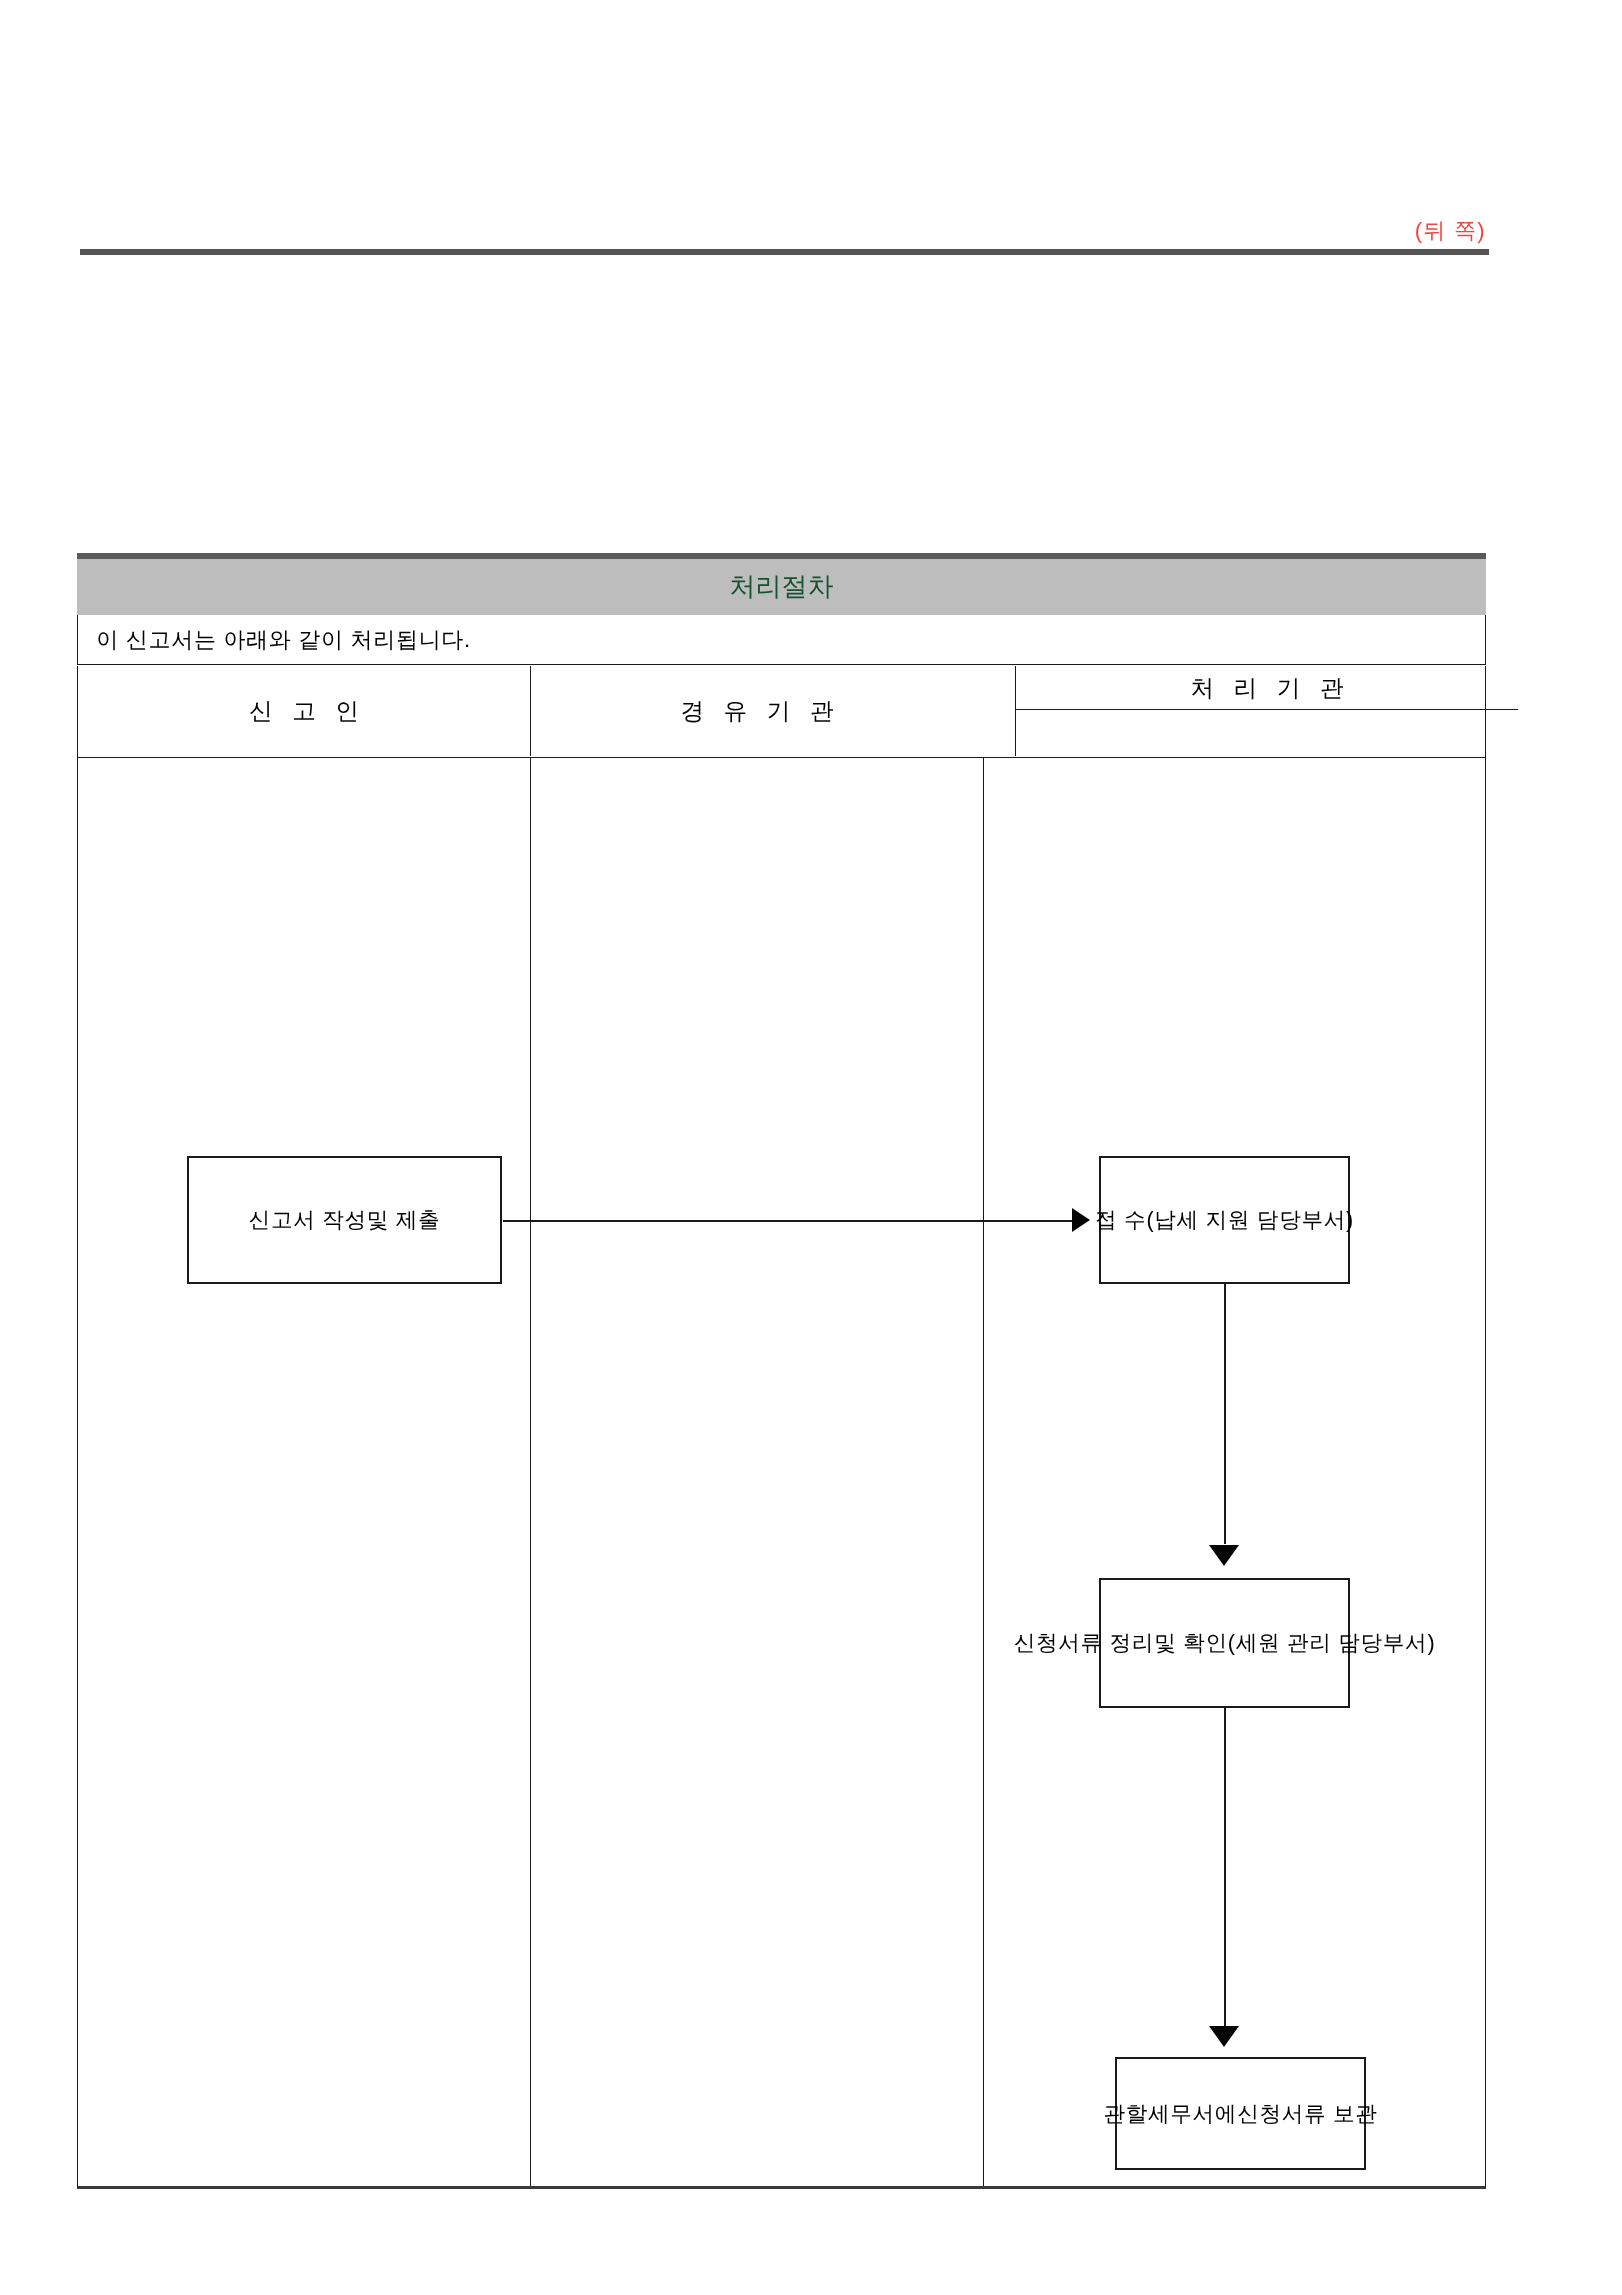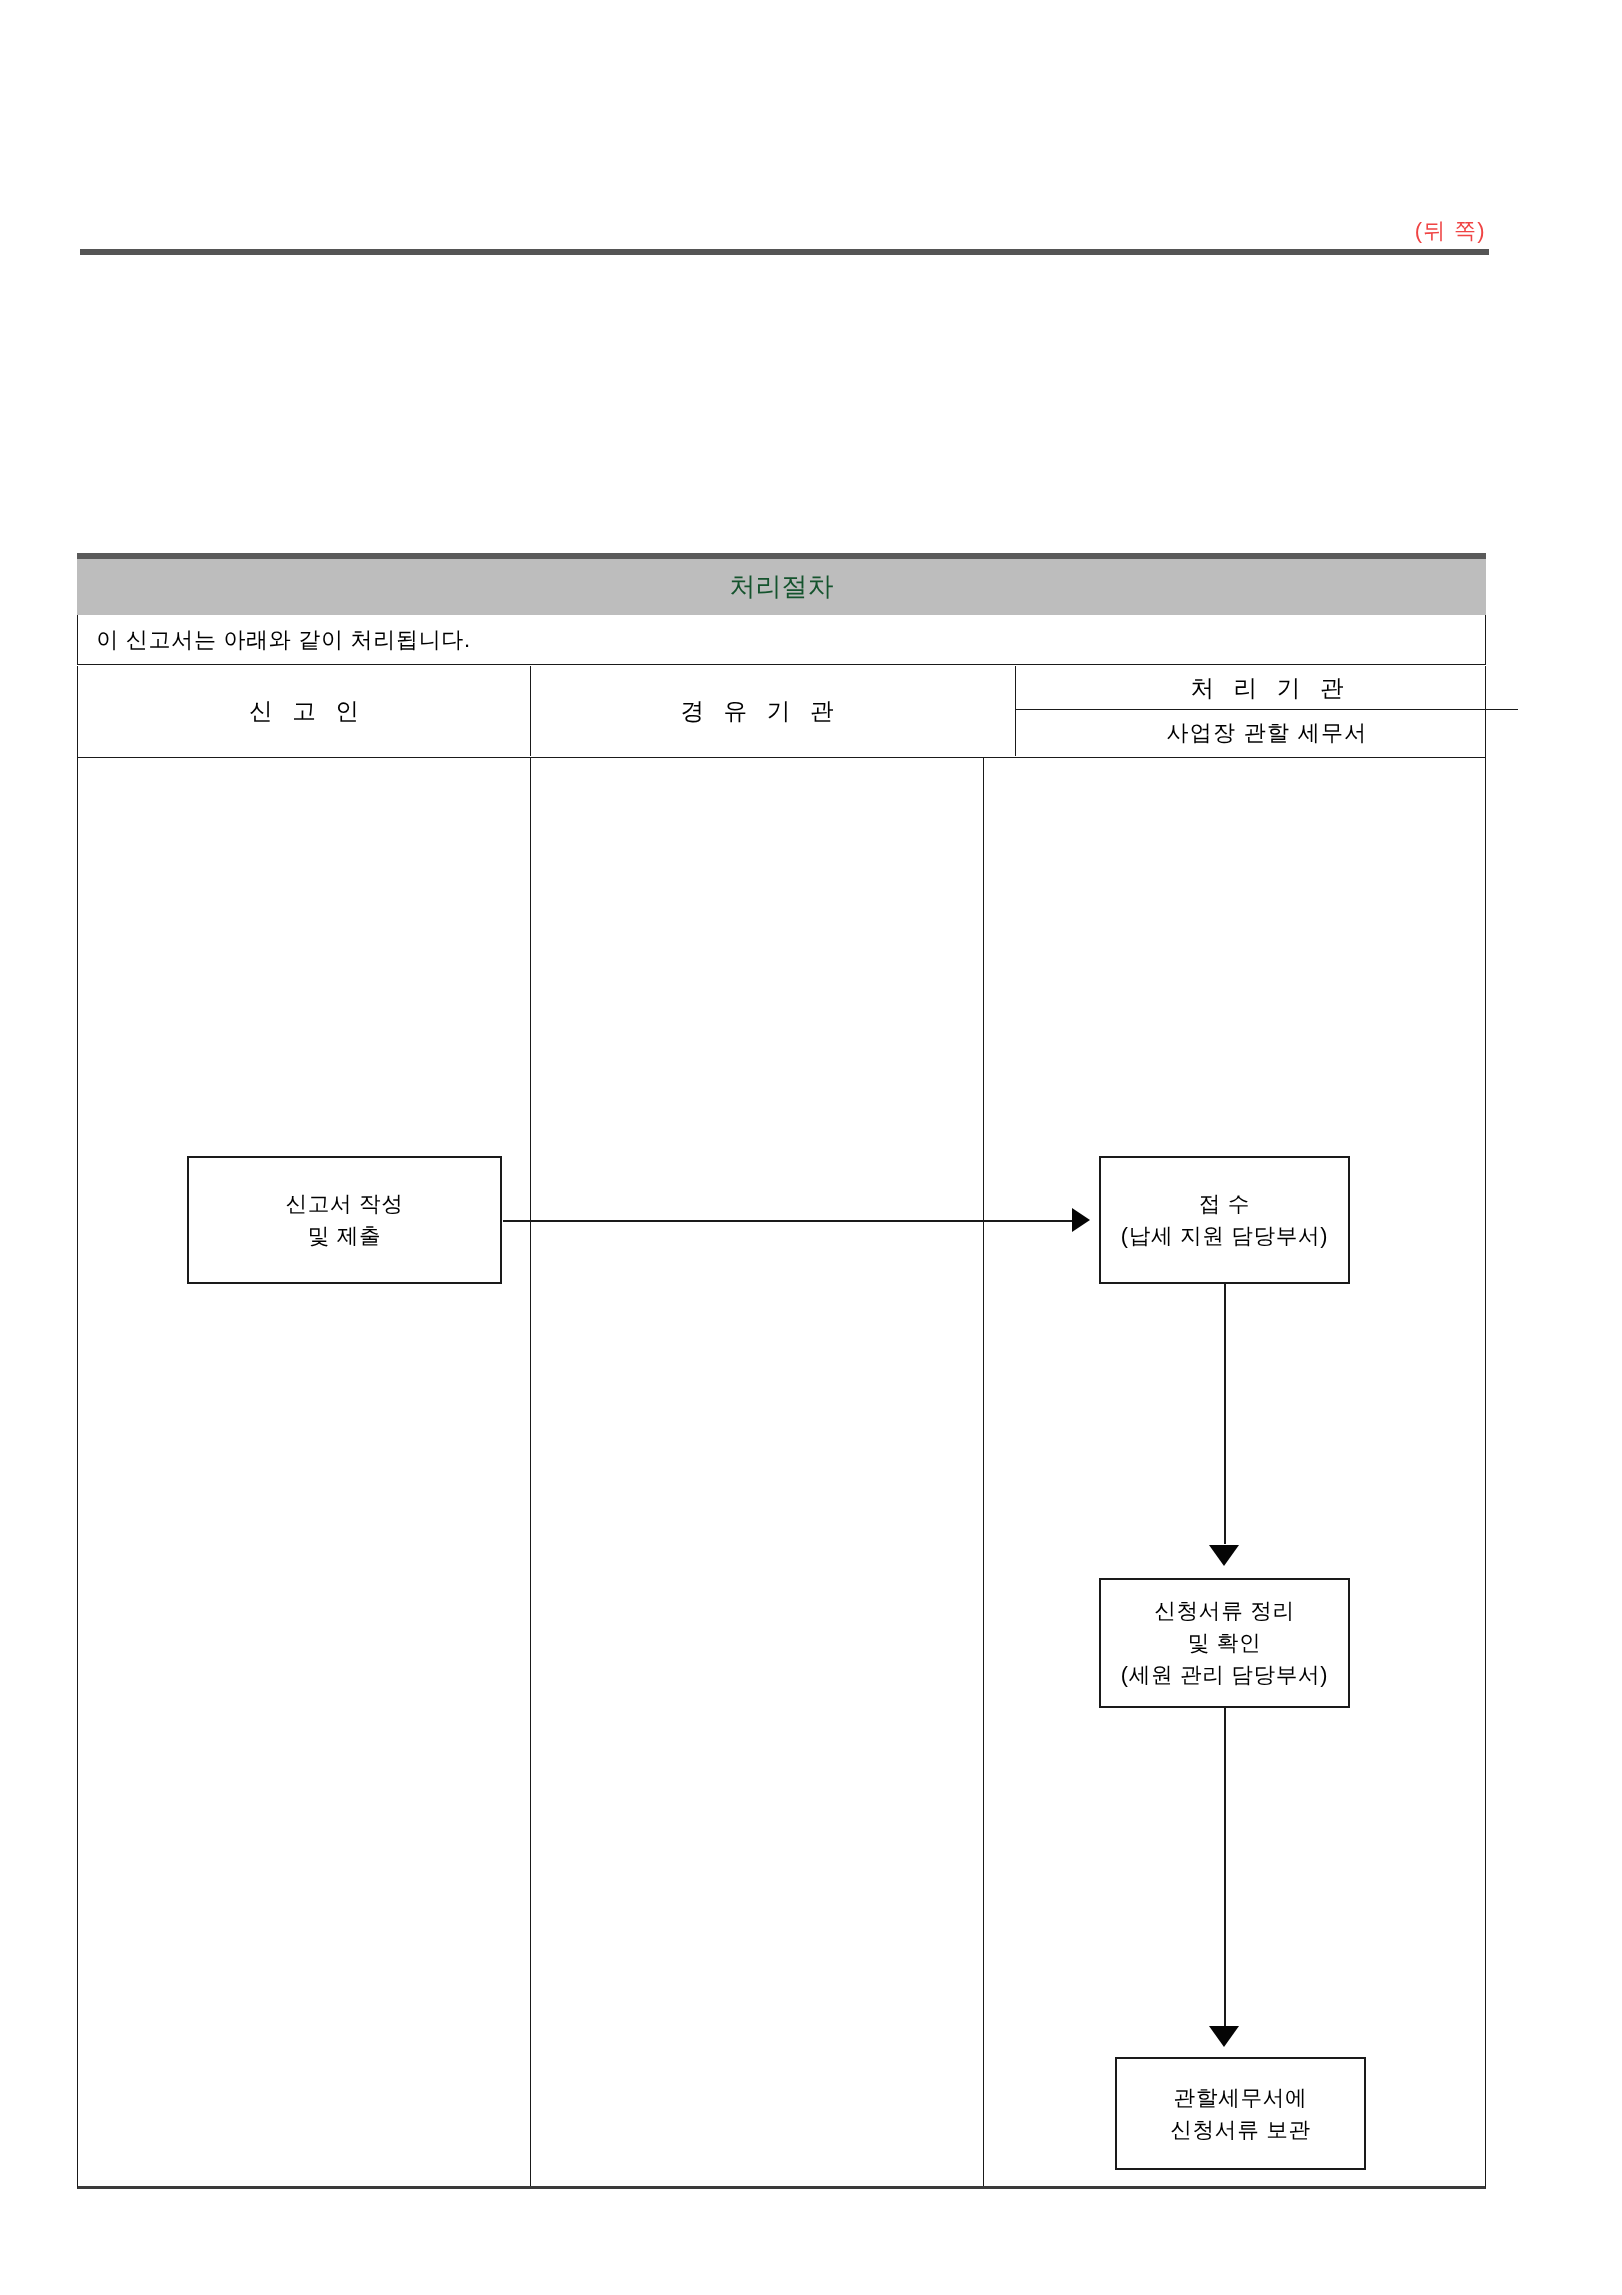--- a/index.html
+++ b/index.html
@@ -164,21 +164,21 @@
   .flow-col-div.d1 { left: 452px; }
   .flow-col-div.d2 { left: 905px; }
 
   
   .pbox {
     position: absolute;
     border: 2px solid #1a1a1a;
     background: #ffffff;
     box-sizing: border-box;
     display: flex;
-    flex-direction: column;
+    flex-direction: row;
     align-items: center;
     justify-content: center;
     font-size: 21.6px;
     line-height: 1.48;
     letter-spacing: 0.7px;
     text-align: center;
     z-index: 3;
   }
   .pbox .ln { display: block; white-space: nowrap; }
 
@@ -242,21 +242,20 @@
 
   <div class="intro-row">
     <div class="intro-text">이 신고서는 아래와 같이 처리됩니다.</div>
   </div>
 
   <div class="head-row">
     <div class="head-cell c1">신  고  인</div>
     <div class="head-cell c2">경 유 기 관</div>
     <div class="head-col3">
       <div class="h3-top">처 리 기 관</div>
-      <div class="h3-bot">사업장 관할 세무서</div>
     </div>
   </div>
 
   <div class="flow-body">
 
     <div class="flow-col-div d1"></div>
     <div class="flow-col-div d2"></div>
 
     <div class="h-line" id="line-apply-receive"></div>
     <div class="arrow-right" id="head-apply-receive"></div>

